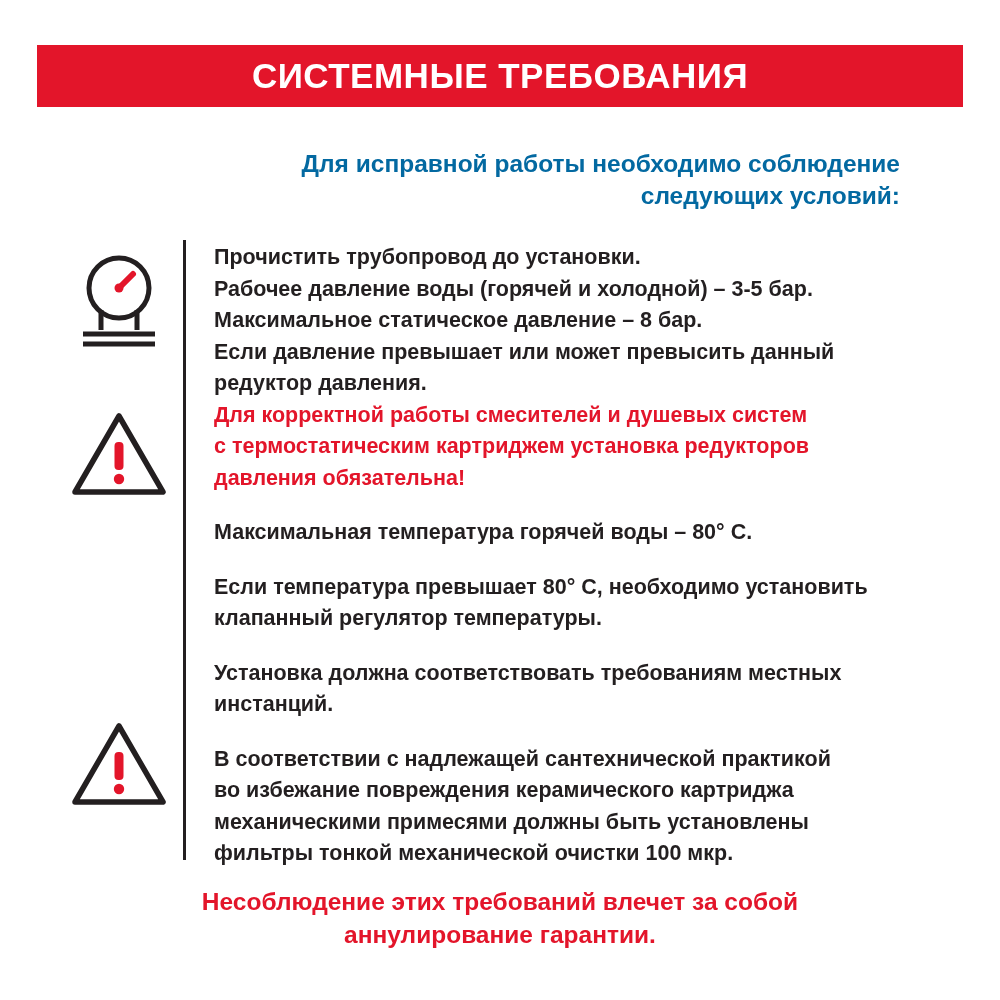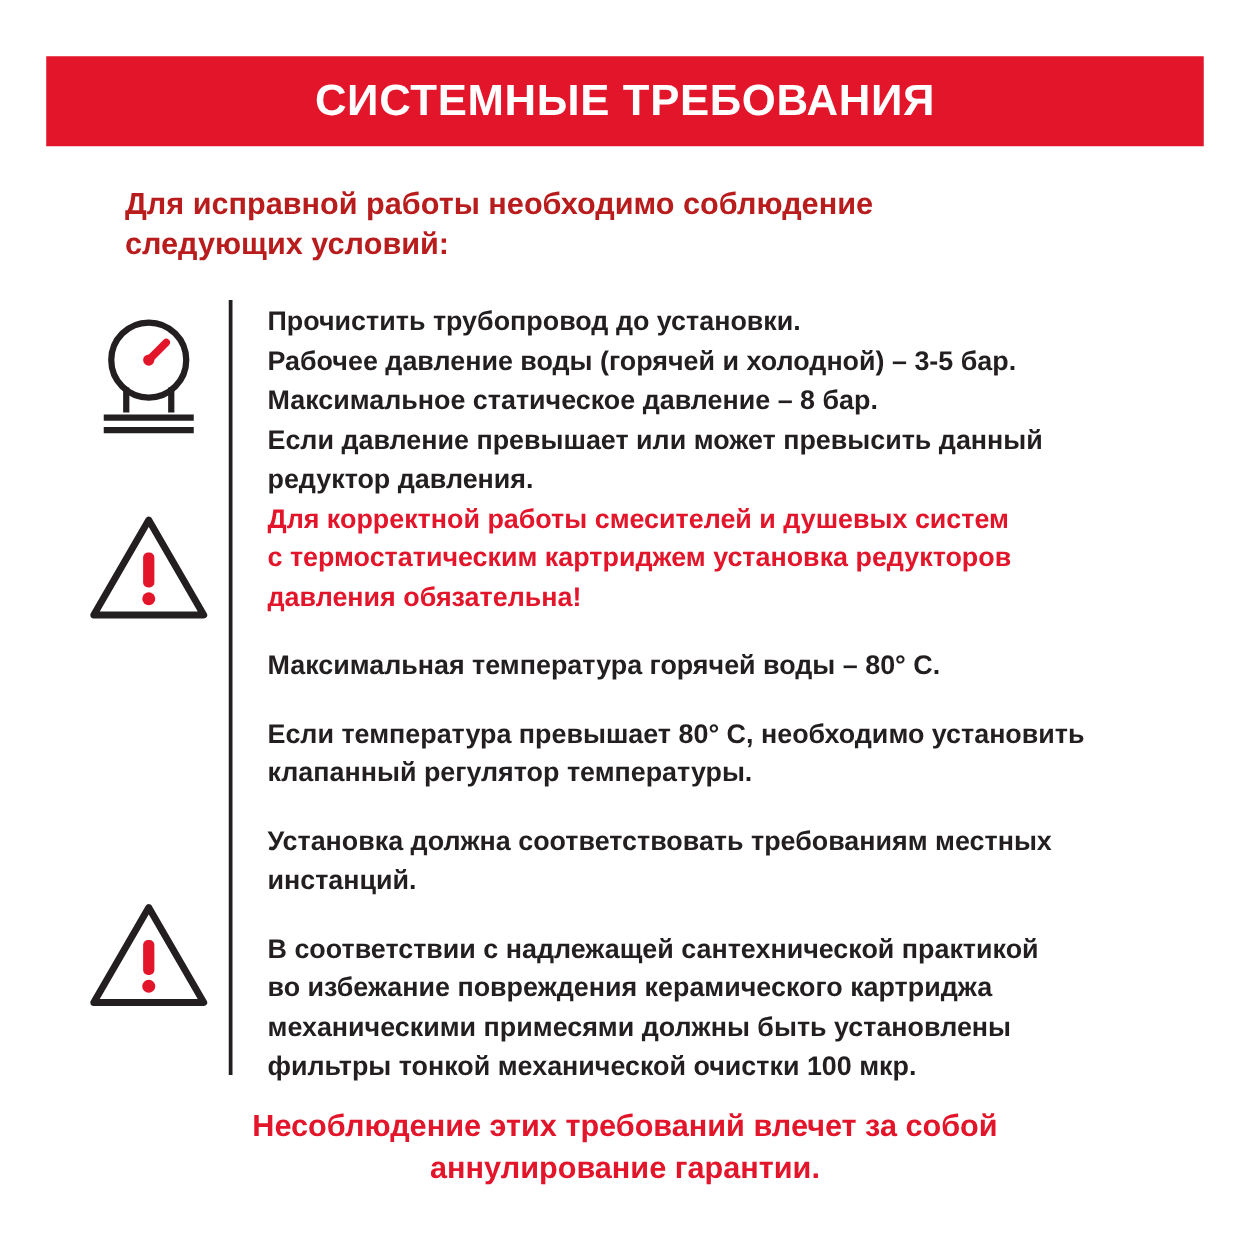--- a/index.html
+++ b/index.html
@@ -21,46 +21,46 @@
     height: 1000px;
     box-sizing: border-box;
   }
 
   
   .banner {
     position: absolute;
     left: 37px;
     top: 45px;
     width: 926px;
-    height: 72px;
+    height: 62px;
     background: #e3152a;
     display: flex;
     align-items: center;
     justify-content: center;
   }
   .banner-title {
     color: #ffffff;
     font-size: 35px;
     font-weight: bold;
     letter-spacing: 0.5px;
     text-transform: uppercase;
     white-space: nowrap;
   }
 
   
   .subtitle {
     position: absolute;
     left: 100px;
     top: 148px;
     width: 800px;
-    text-align: left;
+    text-align: right;
     font-size: 24.5px;
     font-weight: bold;
     line-height: 1.32;
-    color: #b91c1c;
+    color: #0369a1;
   }
 
   
   .content {
     position: absolute;
     left: 55px;
     top: 240px;
     width: 890px;
     display: flex;
     align-items: flex-start;

